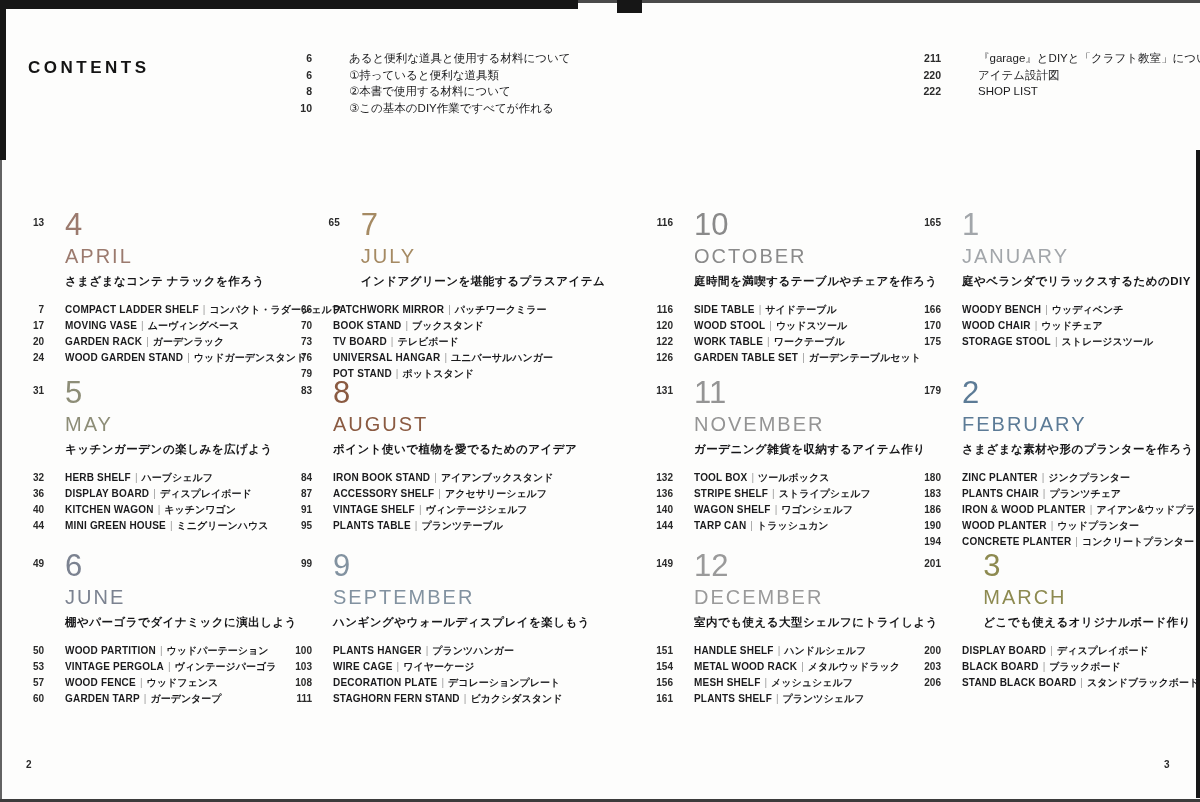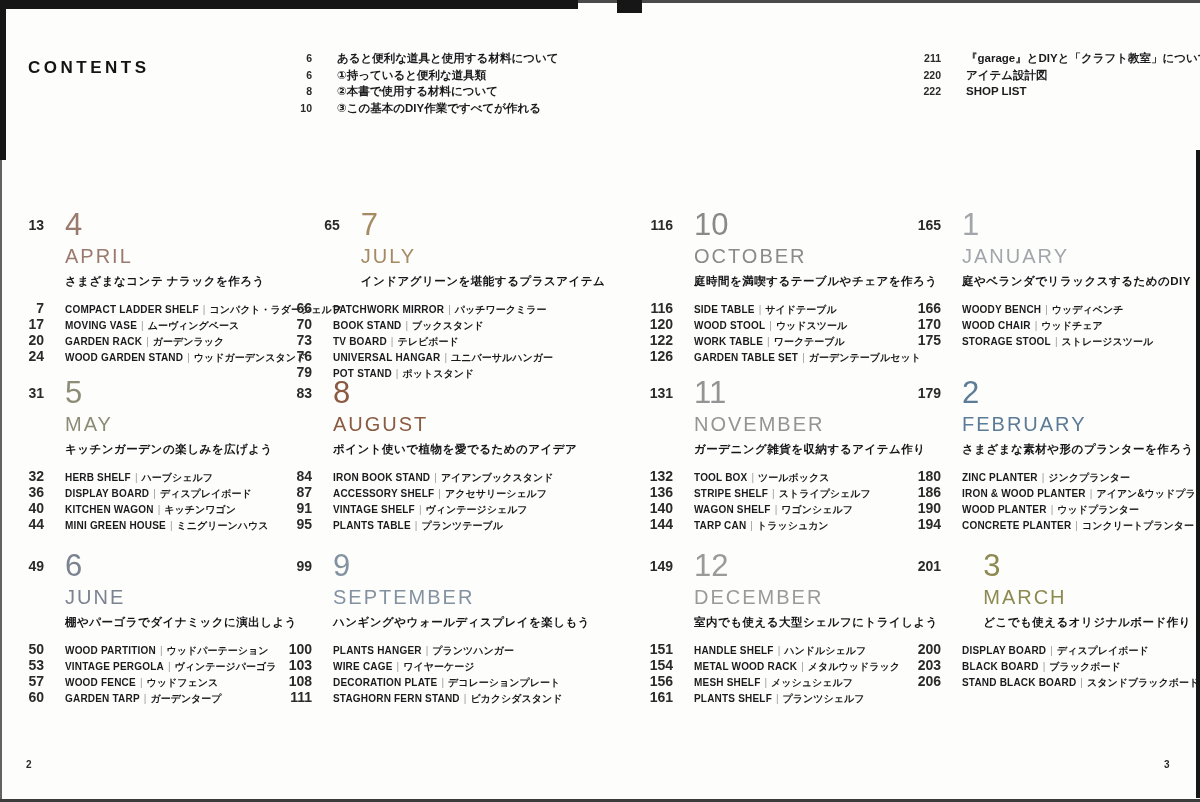--- a/index.html
+++ b/index.html
@@ -23,32 +23,32 @@
   .title{
     position:absolute;left:28px;top:58px;margin:0;
     font-size:17px;font-weight:bold;letter-spacing:3.5px;color:#141414;
   }
 
   .intro{position:absolute;top:53px;}
   .intro-left{left:272px;width:360px;}
   .intro-right{left:901px;width:290px;}
   .irow{display:flex;align-items:baseline;margin-bottom:5px;line-height:11.5px;}
   .inum{width:40px;flex:none;text-align:right;font-size:10.5px;font-weight:bold;color:#2a2a2a;}
-  .ilabel{margin-left:25px;font-size:11.5px;font-weight:bold;white-space:nowrap;color:#1b1b1d;}
+  .ilabel{margin-left:37px;font-size:11.5px;font-weight:normal;white-space:nowrap;color:#1b1b1d;}
 
   .grid{
     position:absolute;left:4px;top:210px;
     display:grid;
     grid-template-columns:268px 361px 268px 290px;
     grid-template-rows:168px 173px auto;
     grid-auto-flow:column;
   }
   .sec{overflow:visible;}
   .row{display:flex;align-items:flex-start;}
-  .ncol{width:40px;flex:none;text-align:right;font-size:14px;font-weight:bold;color:#2a2a2a;white-space:nowrap;}
+  .ncol{width:40px;flex:none;text-align:right;font-size:10px;font-weight:bold;color:#2a2a2a;white-space:nowrap;}
   .body{margin-left:21px;}
   .headnum{padding-top:7px;}
   .bignum{font-size:31px;line-height:30px;font-weight:normal;}
   .month{font-size:20px;line-height:20px;letter-spacing:2px;margin-top:6px;font-weight:normal;}
   .subtitle{font-size:11.5px;font-weight:bold;color:#161618;margin-top:8px;letter-spacing:0.5px;white-space:nowrap;}
   .items{margin-top:10px;}
   .item{height:16px;align-items:baseline;}
   .itemtext{white-space:nowrap;text-align:right;}
   .en{font-size:10px;font-weight:bold;letter-spacing:0.2px;color:#1b1b1d;}
   .ja{font-size:10px;font-weight:bold;color:#1b1b1d;}
@@ -476,20 +476,26 @@
       </div>
     </div>
     <div class="items">
           <div class="row item">
     <div class="ncol">180</div>
     <div class="body itemtext">
       <span class="en">ZINC PLANTER</span><span class="sep">|</span><span class="ja">ジンクプランター</span>
     </div>
   </div>
           <div class="row item">
+    <div class="ncol">183</div>
+    <div class="body itemtext">
+      <span class="en">PLANTS CHAIR</span><span class="sep">|</span><span class="ja">プランツチェア</span>
+    </div>
+  </div>
+          <div class="row item">
     <div class="ncol">186</div>
     <div class="body itemtext">
       <span class="en">IRON &amp; WOOD PLANTER</span><span class="sep">|</span><span class="ja">アイアン&amp;ウッドプランター</span>
     </div>
   </div>
           <div class="row item">
     <div class="ncol">190</div>
     <div class="body itemtext">
       <span class="en">WOOD PLANTER</span><span class="sep">|</span><span class="ja">ウッドプランター</span>
     </div>

